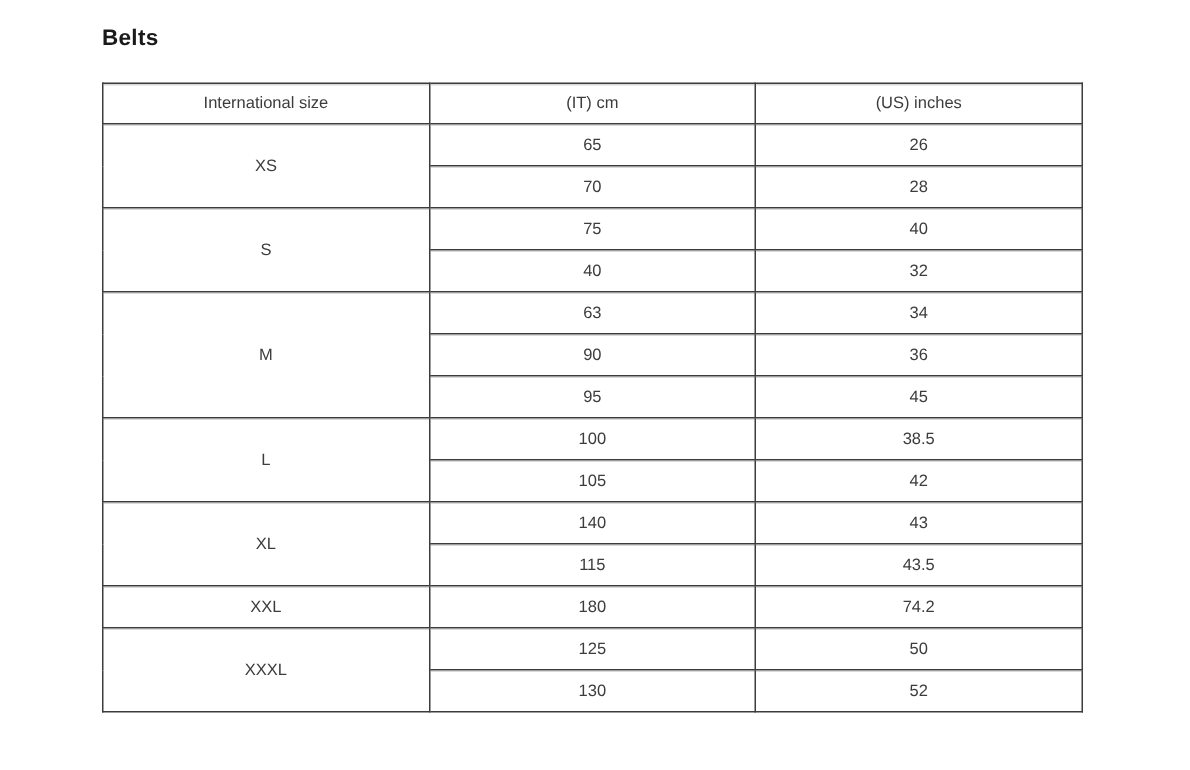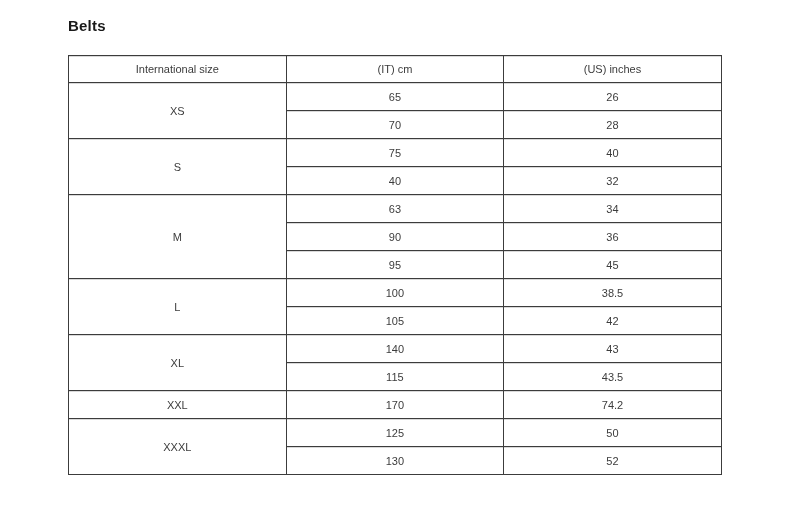--- a/index.html
+++ b/index.html
@@ -113,21 +113,21 @@
         <td>140</td>
         <td>43</td>
       </tr>
       <tr>
         <td>115</td>
         <td>43.5</td>
       </tr>
 
       <tr>
         <td>XXL</td>
-        <td>170</td>
+        <td>180</td>
         <td>74.2</td>
       </tr>
 
       <tr>
         <td rowspan="2">XXXL</td>
         <td>125</td>
         <td>50</td>
       </tr>
       <tr>
         <td>130</td>

